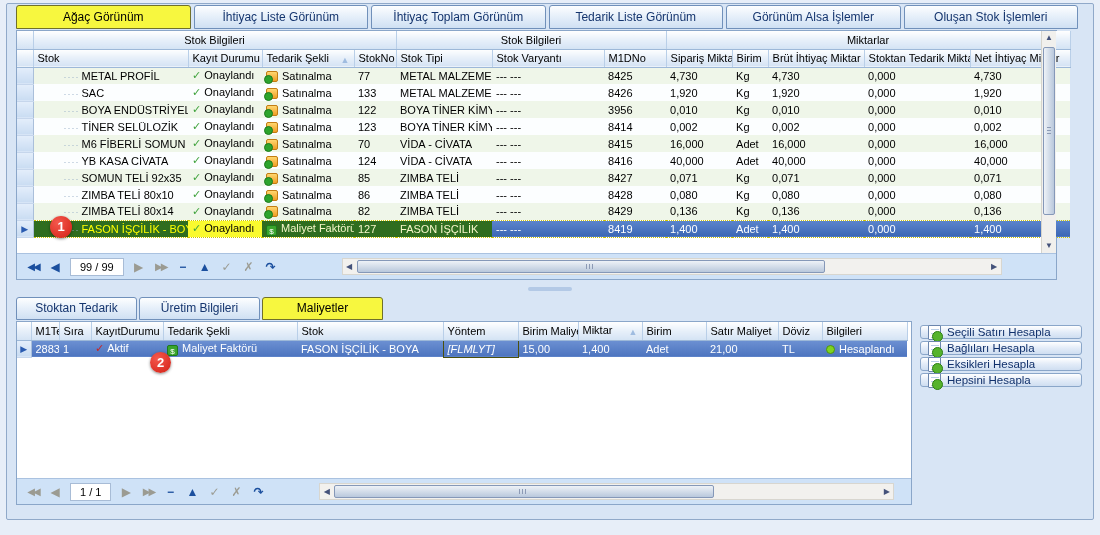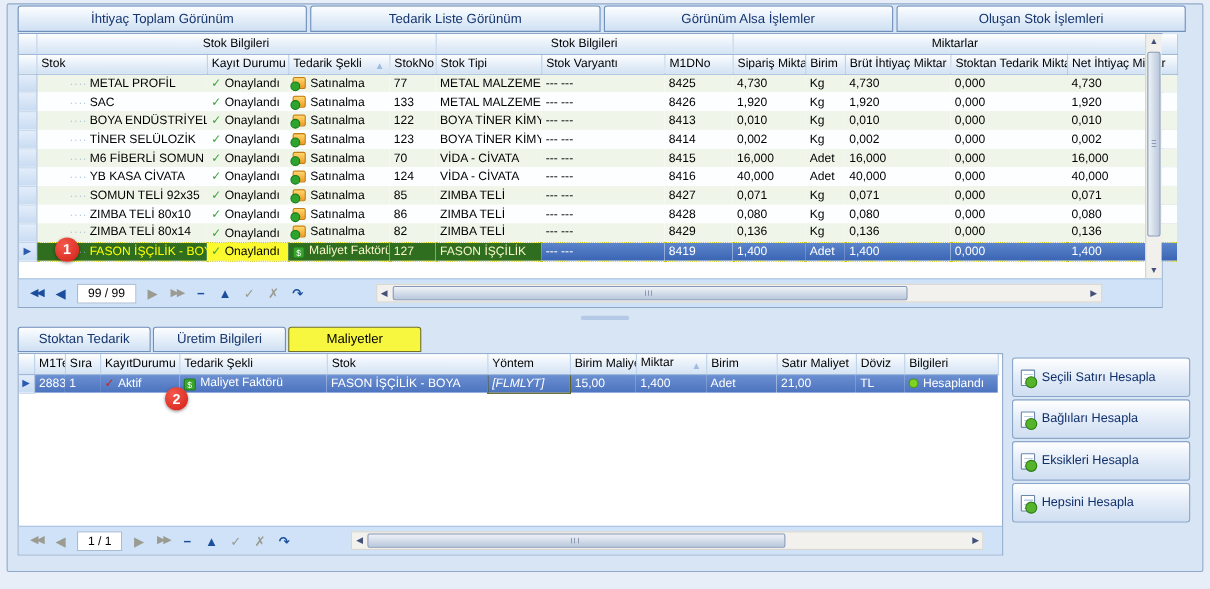--- a/index.html
+++ b/index.html
@@ -87,21 +87,21 @@
   tr.bsel td { background:linear-gradient(#6c90d2,#4d74bf); color:#fff; }
   tr.bsel td.gut { background:linear-gradient(#e4eefb,#c9dcf2); color:#2a5bb0; }
   td.method { background:#767b16; color:#f8f862; border:1px solid #4c500c;font-style:italic; }
   td.editcell { background:#fff; color:#000; }
   td.dimnum { color:#d9e2f3; }
   .dot-ok { display:inline-block; width:9px; height:9px; border-radius:50%; background:#7ed321;
     border:1px solid #4e9212; margin-right:4px; vertical-align:-1px; }
 
   
   .btncol { position:absolute; left:920px; top:325px; width:162px; }
-  .calcbtn { height:36px; margin-bottom:2px; display:flex; align-items:center; gap:6px; padding-left:7px;
+  .calcbtn { height:14px; margin-bottom:2px; display:flex; align-items:center; gap:6px; padding-left:7px;
     background:linear-gradient(#ffffff,#e3ecf8 50%,#cfdef1); border:1px solid #8aa6c9; border-radius:3px;
     color:#10306b; font-size:11.5px; cursor:default; }
   .doc-ic { width:13px; height:15px; background:linear-gradient(#fff 0 0) , #fff; border:1px solid #6b86ad;
     border-radius:1px; position:relative; flex:none;
     background-image:repeating-linear-gradient(#b9cfe8 0 1px,transparent 1px 4px); background-position:2px 3px;
     background-size:8px 9px; background-repeat:no-repeat; }
   .doc-ic::after { content:""; position:absolute; right:-3px; bottom:-3px; width:9px; height:9px; border-radius:50%;
     background:#56b32c; border:1px solid #2c7d12; }
 
   
@@ -110,20 +110,22 @@
     text-align:center; line-height:22px; font-size:13px; box-shadow:0 1px 3px rgba(0,0,0,.45); }
   .b1 { left:50px; top:216px; }
   .b2 { left:150px; top:352px; width:21px; height:21px; line-height:21px; }
 </style>
 </head>
 <body>
 
 <div class="panel"></div>
 
 <div class="tabbar-top">
+  <div class="tab active">Ağaç Görünüm</div>
+  <div class="tab">İhtiyaç Liste Görünüm</div>
   <div class="tab">İhtiyaç Toplam Görünüm</div>
   <div class="tab">Tedarik Liste Görünüm</div>
   <div class="tab">Görünüm Alsa İşlemler</div>
   <div class="tab">Oluşan Stok İşlemleri</div>
 </div>
 
 <div class="gridbox grid-top">
   <table class="grid" style="width:1053px">
     <colgroup>
       <col style="width:16px">
@@ -194,21 +196,21 @@
           <td class="num">1,920</td>
         </tr>
     <tr class="even">
           <td class="gut"></td>
           <td><span class="tree">····</span><span>BOYA ENDÜSTRİYEL GR</span></td>
           <td><span class="chk">✓</span><span>Onaylandı</span></td>
           <td><span class="ic-buy"></span><span>Satınalma</span></td>
           <td class="num">122</td>
           <td>BOYA TİNER KİMYA</td>
           <td>--- ---</td>
-          <td class="num">8413</td>
+          <td class="num">3956</td>
           <td class="num">0,010</td>
           <td>Kg</td>
           <td class="num">0,010</td>
           <td class="num">0,000</td>
           <td class="num">0,010</td>
         </tr>
     <tr class="odd">
           <td class="gut"></td>
           <td><span class="tree">····</span><span>TİNER SELÜLOZİK</span></td>
           <td><span class="chk">✓</span><span>Onaylandı</span></td>

